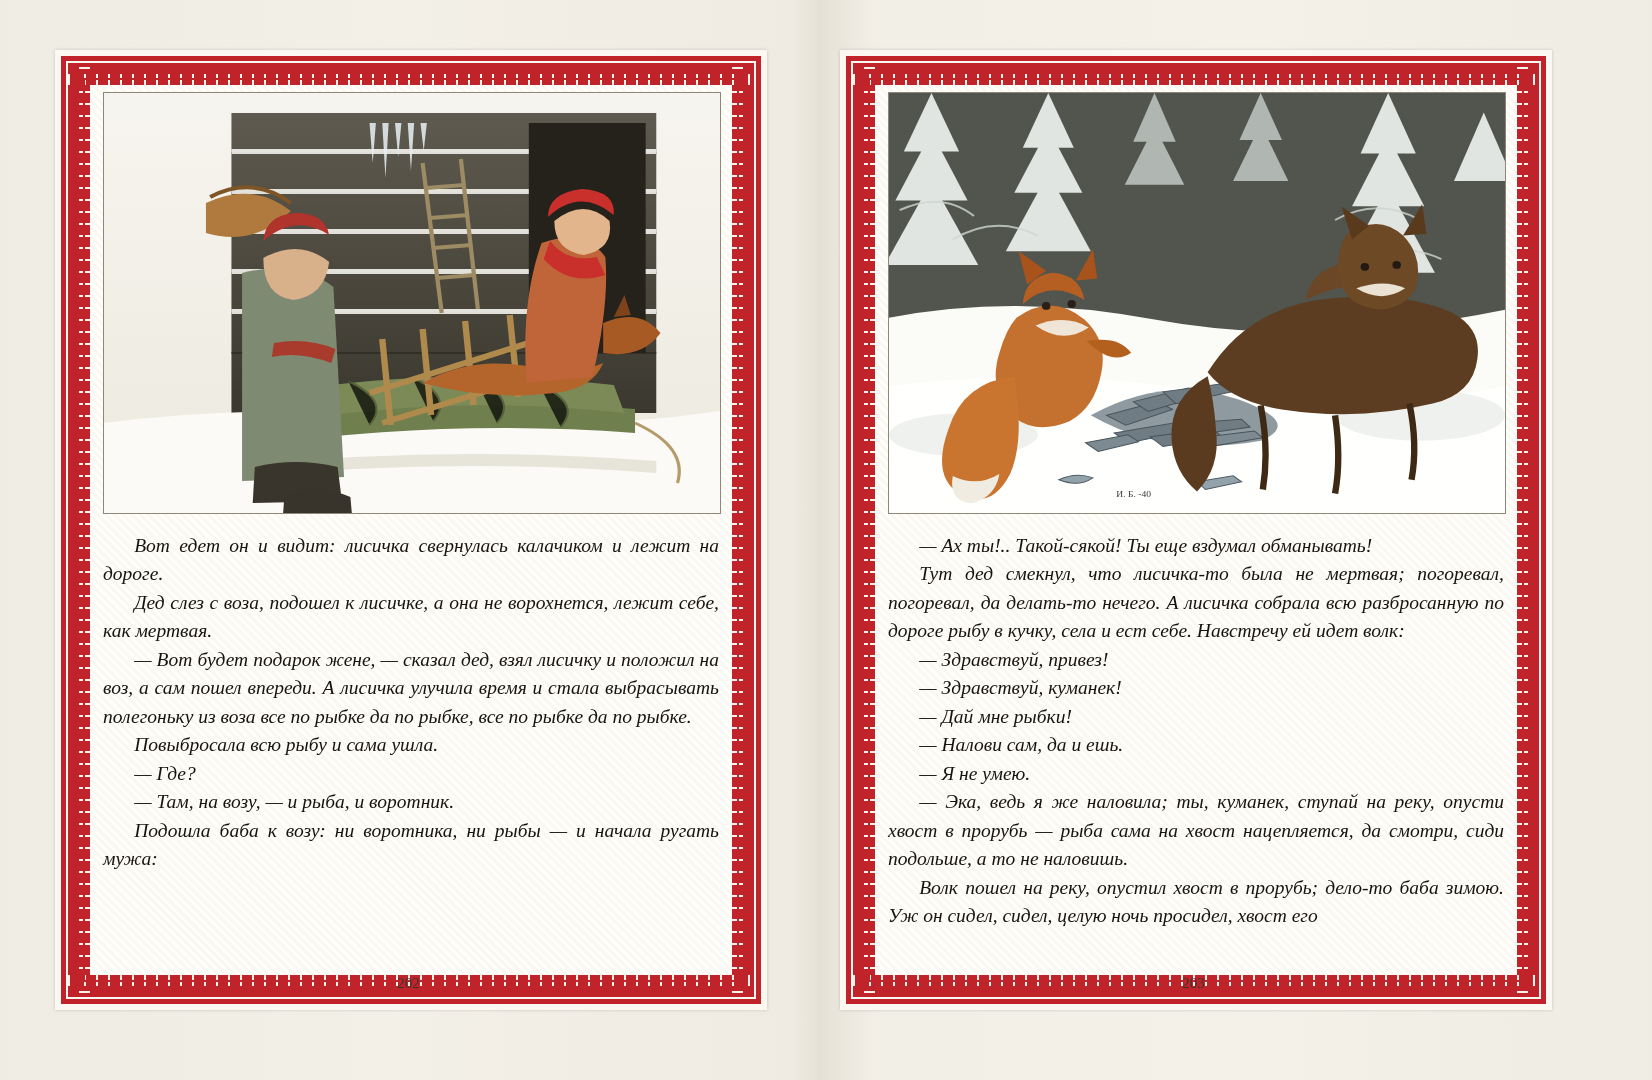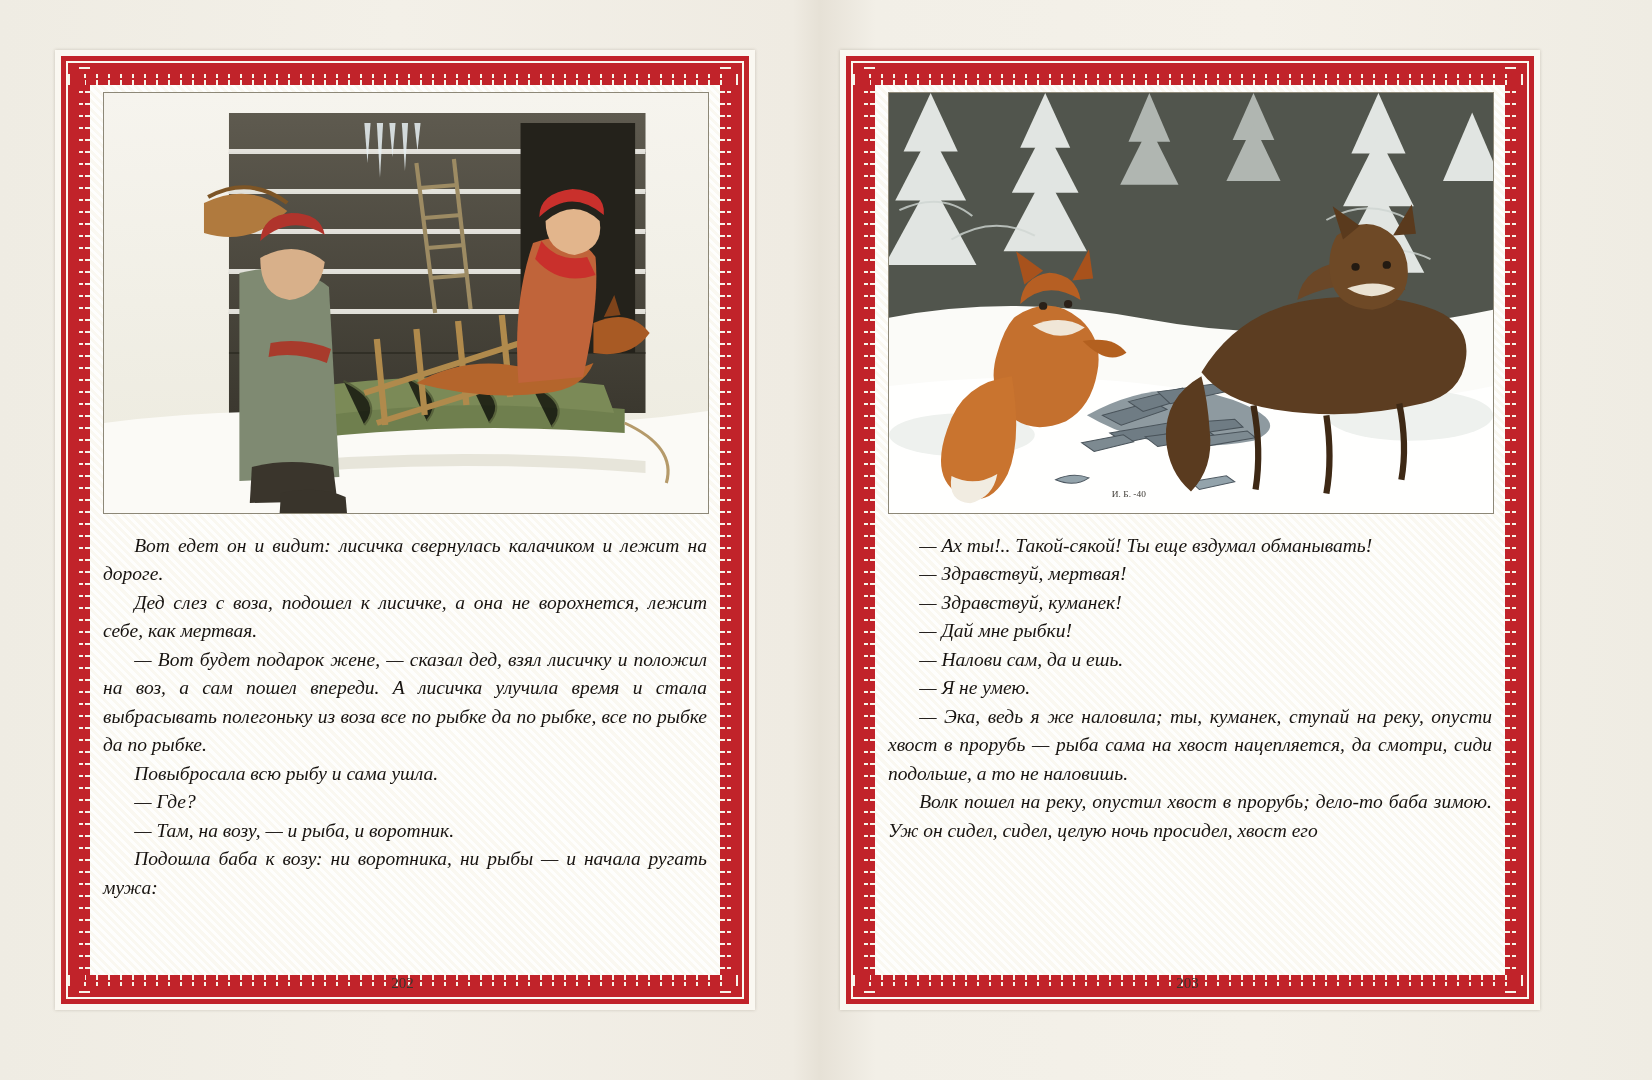--- a/index.html
+++ b/index.html
@@ -22,20 +22,21 @@
       #e6e1d6 49.6%, #e9e4da 50.4%,
       #f2efe7 53%, #f4f1e9 76%, #efece3 100%);
   }
   .page {
     position: absolute;
     top: 50px;
     width: 700px;
     height: 960px;
     background: #faf8f1;
     box-shadow: 0 0 3px rgba(90,80,60,0.25);
+    padding-left: 12px;
   }
   .page.left  { left: 55px; }
   .page.right { left: 840px; }
 
   
   .frame-outer {
     position: absolute;
     inset: 6px;
     border: 5px solid #c1232a;
   }
@@ -342,21 +343,22 @@
             <path d="M420 330 q6 44 0 80" stroke="#3e2915" stroke-width="6" fill="none"></path>
             <path d="M490 318 q8 42 2 78" stroke="#3e2915" stroke-width="6" fill="none"></path>
           </g>
 
           <text class="sig" x="214" y="414">И. Б. -40</text>
         </svg>
       </div>
 
       <div class="text-col">
         <p class="dlg">— Ах ты!.. Такой-сякой! Ты еще вздумал обманывать!</p>
-        <p class="dlg">— Здравствуй, мертвая!</p>
+        <p>Тут дед смекнул, что лисичка-то была не мертвая; погоревал, погоревал, да делать-то нечего. А лисичка собрала всю разбросанную по дороге рыбу в кучку, села и ест себе. Навстречу ей идет волк:</p>
+        <p class="dlg">— Здравствуй, привез!</p>
         <p class="dlg">— Здравствуй, куманек!</p>
         <p class="dlg">— Дай мне рыбки!</p>
         <p class="dlg">— Налови сам, да и ешь.</p>
         <p class="dlg">— Я не умею.</p>
         <p class="dlg">— Эка, ведь я же наловила; ты, куманек, ступай на реку, опусти хвост в прорубь — рыба сама на хвост нацепляется, да смотри, сиди подольше, а то не наловишь.</p>
         <p>Волк пошел на реку, опустил хвост в прорубь; дело-то баба зимою. Уж он сидел, сидел, целую ночь просидел, хвост его</p>
       </div>
     </div>
 
     <div class="page-number-wrap">203</div>

